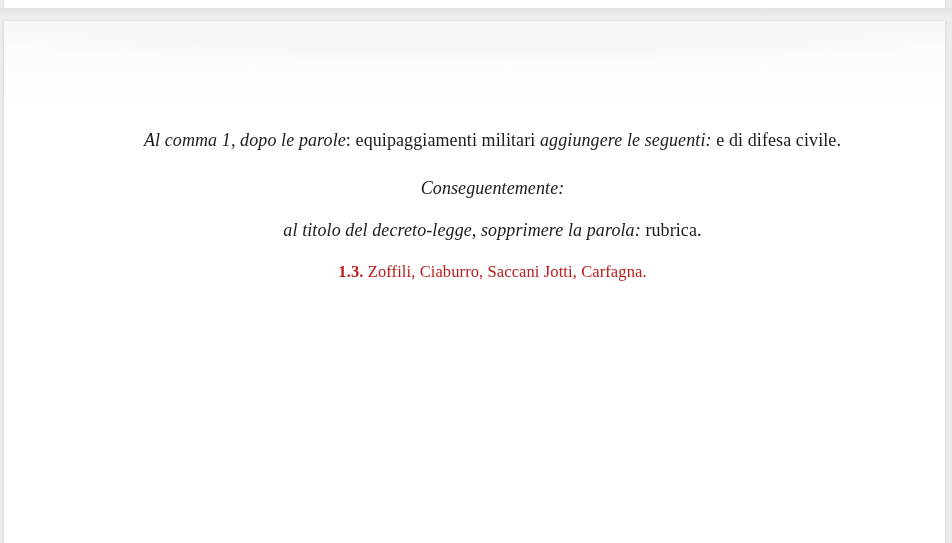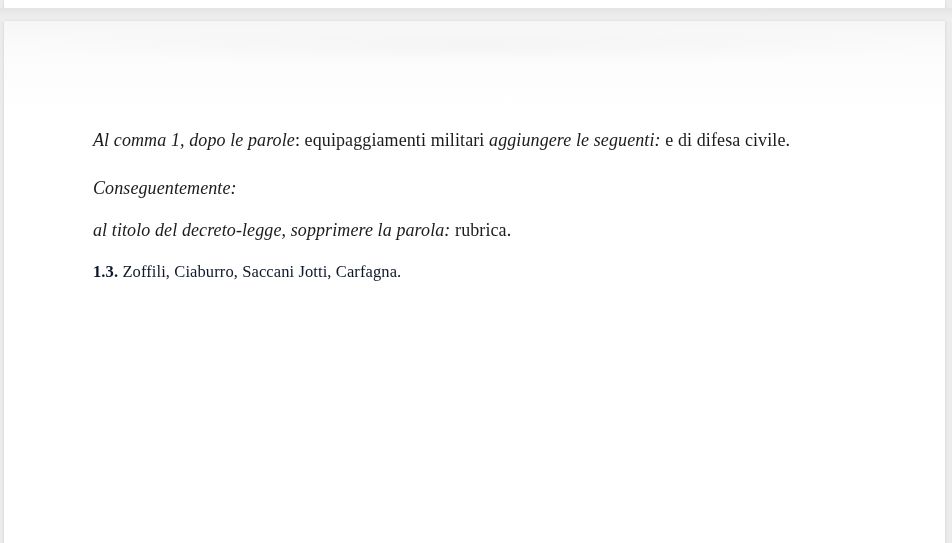--- a/index.html
+++ b/index.html
@@ -52,39 +52,40 @@
     height: 34px;
     background: radial-gradient(ellipse at 50% 50%, rgba(0,0,0,0.025), rgba(0,0,0,0) 75%);
     pointer-events: none;
   }
   .text-block {
     position: absolute;
     left: 93px;
     top: 119px;
     right: 60px;
     color: #1b1b1b;
+    text-align: center;
   }
   .text-block p {
     margin: 0;
     font-size: 18px;
     line-height: 42px;
     font-family: "Liberation Serif", "DejaVu Serif", serif;
     letter-spacing: 0.1px;
     white-space: pre-wrap;
   }
   .text-block p.extra-space {
     margin-top: 6px;
   }
   .text-block em {
     font-style: italic;
   }
   .signature {
     font-family: Liberation Sans, sans-serif;
     font-size: 16.5px !important;
-    color: #0f172a;
+    color: #b91c1c;
   }
   .signature b {
     font-weight: 700;
   }
 </style>
 </head>
 <body>
 
 <div class="prev-page"></div>
 <div class="page-gap"></div>

